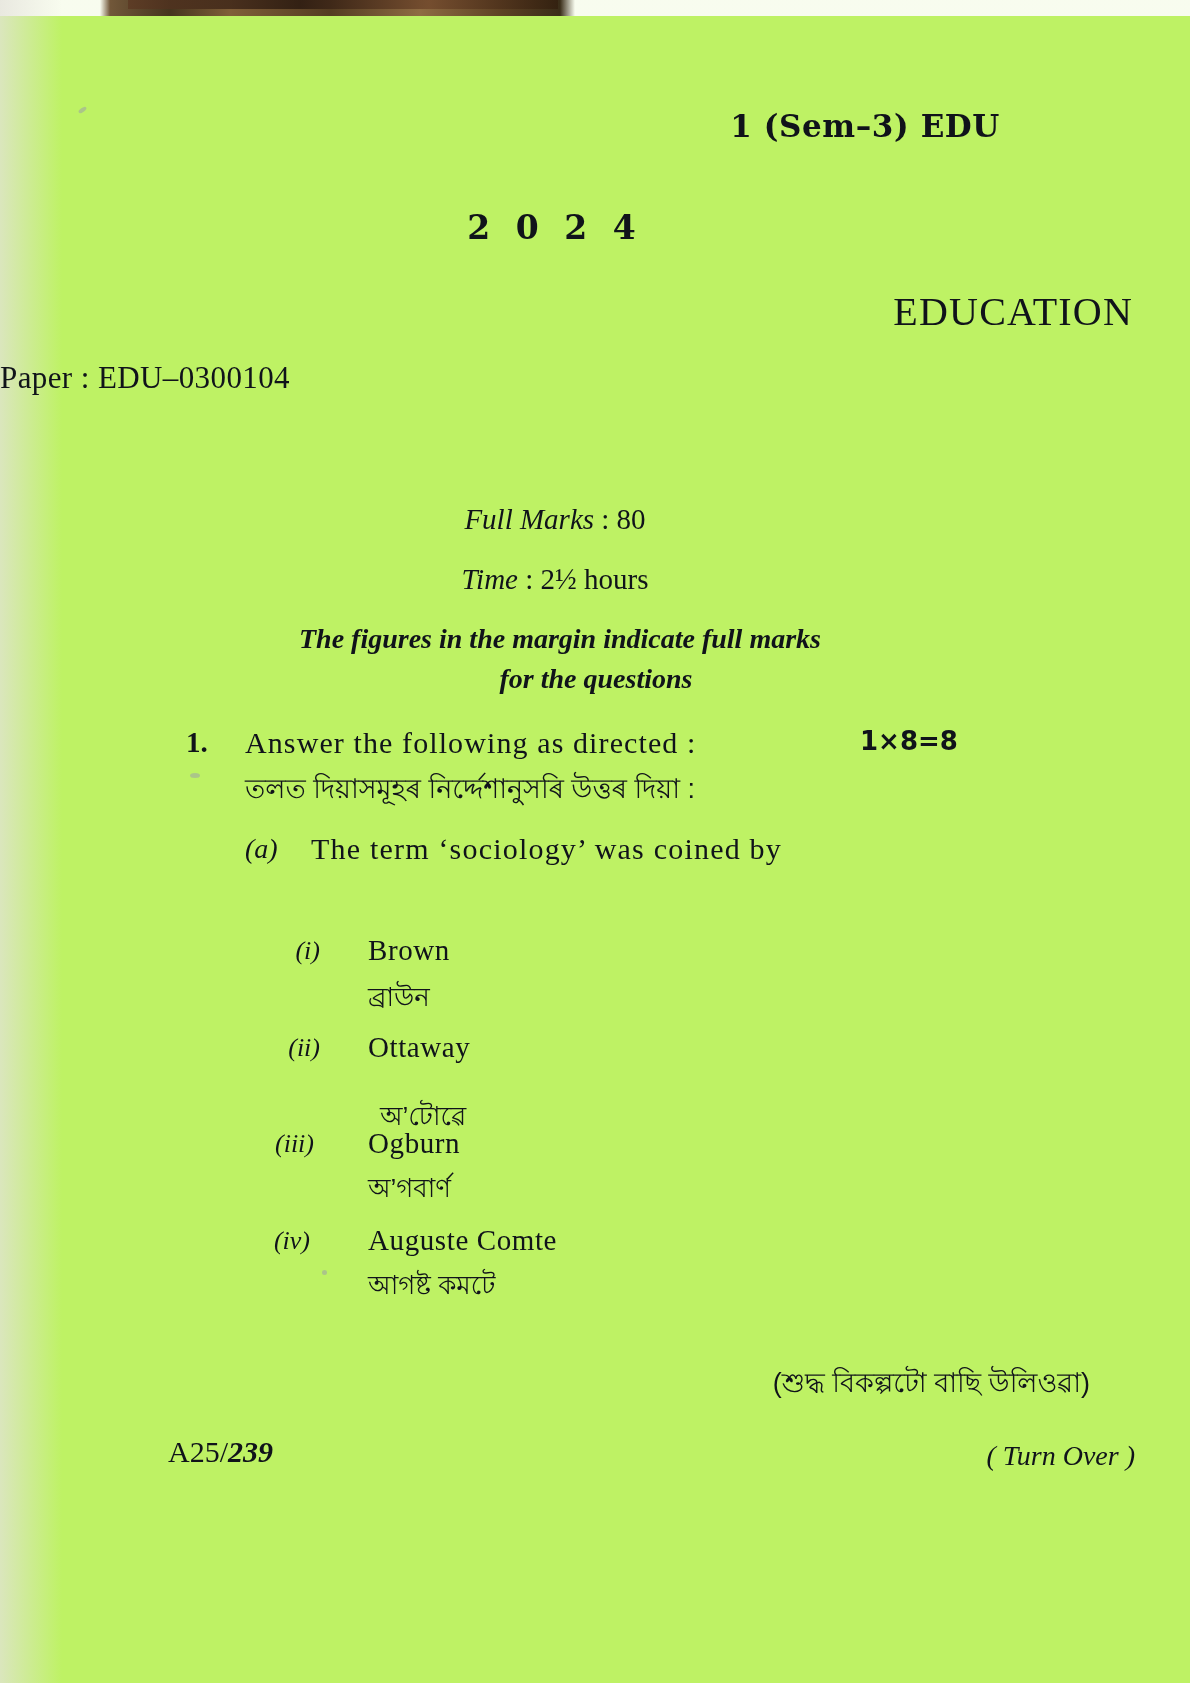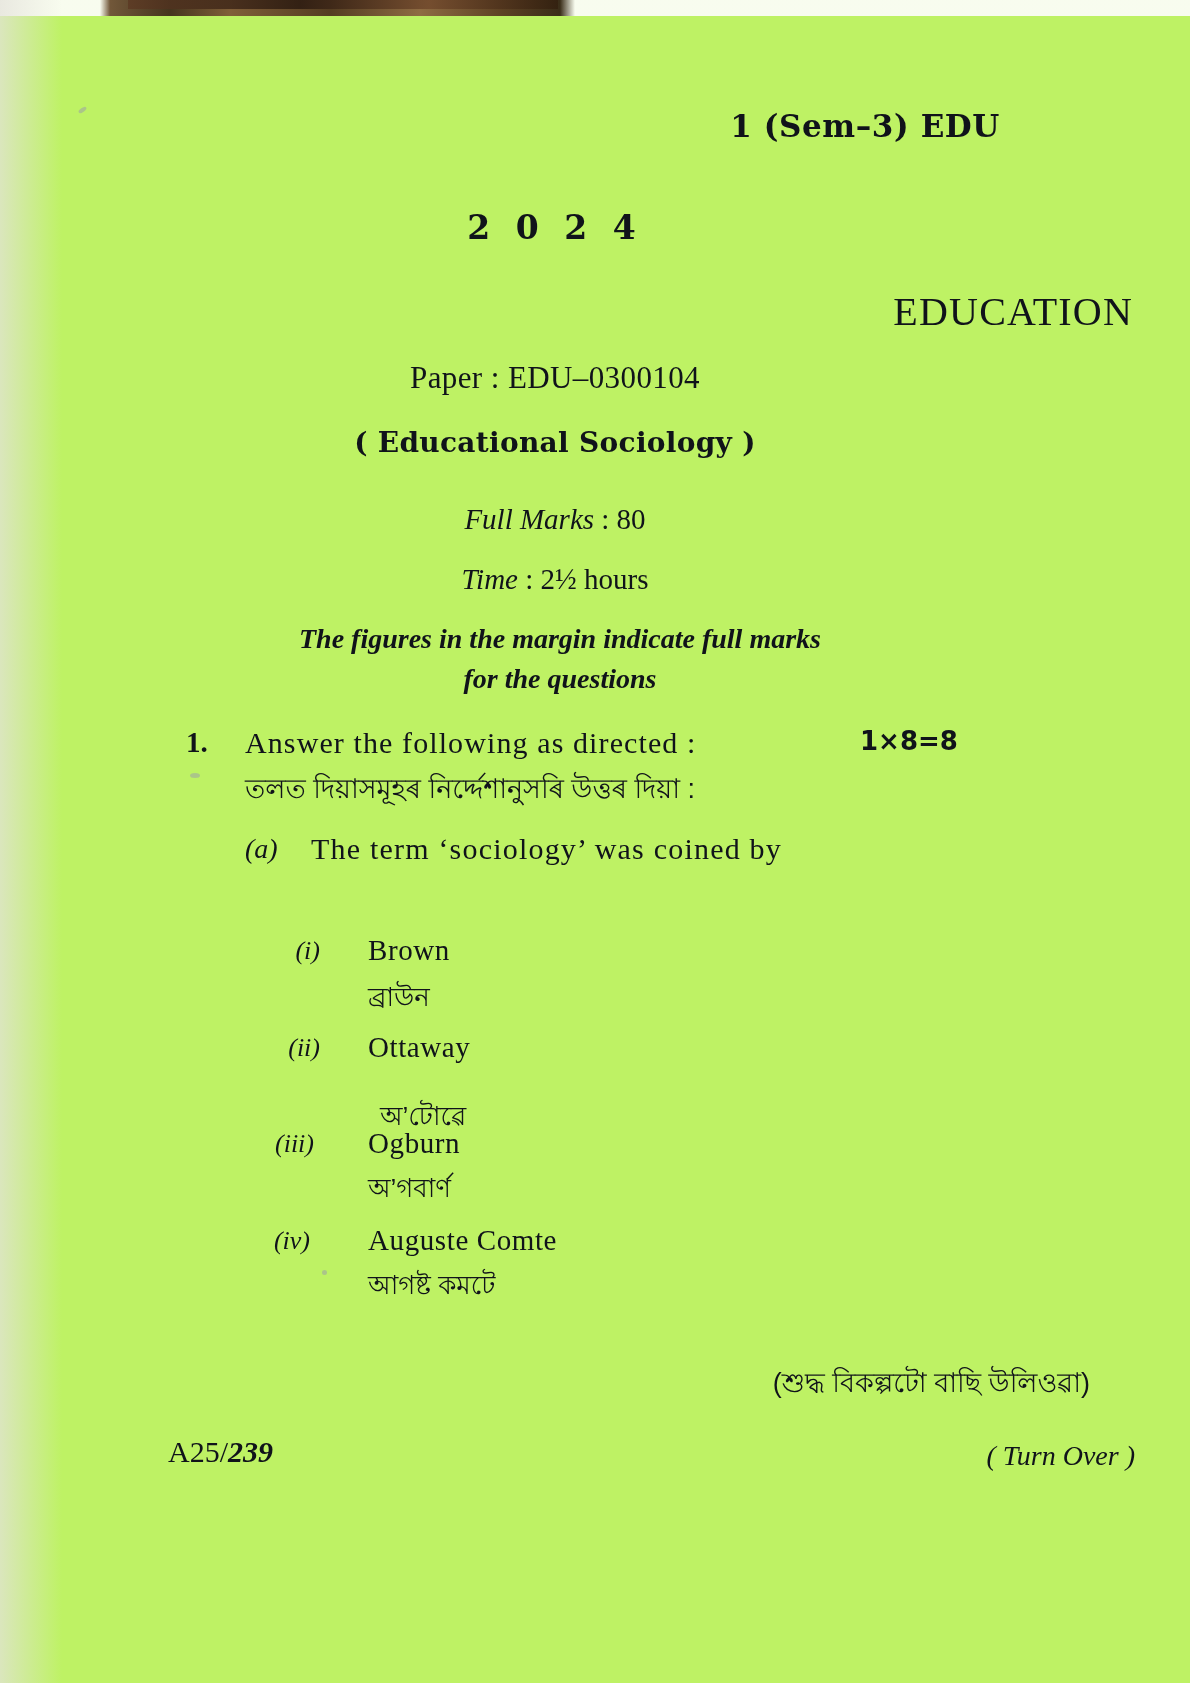--- a/index.html
+++ b/index.html
@@ -84,21 +84,20 @@
     left: 0; width: 1110px;
     text-align: right;
     font-size: 40px;
     letter-spacing: 1.2px;
     margin-left: 23px;
   }
 
   .paper {
     top: 360px;
     left: 0; width: 1110px;
-    text-align: center;
     font-size: 31px;
     letter-spacing: .4px;
   }
 
   .paper-title {
     top: 426px;
     left: 0; width: 1110px;
     text-align: center;
     font-family: "DejaVu Serif", "Liberation Serif", serif;
     font-weight: 700;
@@ -128,20 +127,21 @@
     font-weight: 600;
     font-size: 28px;
   }
   .note2 {
     top: 663px;
     left: 0; width: 1120px;
     text-align: center;
     font-style: italic;
     font-weight: 600;
     font-size: 28px;
+    padding-left: 36px;
   }
 
   
   .q-num {
     top: 726px;
     left: 186px;
     font-weight: 700;
     font-size: 29px;
   }
   .q-text {
@@ -256,21 +256,20 @@
   <div class="speck" style="top:1270px;left:322px;width:5px;height:5px;"></div>
 
   <div class="line code-line">1 (Sem–3) EDU</div>
 
   <div class="line year">2 0 2 4</div>
 
   <div class="line subject">EDUCATION</div>
 
   <div class="line paper">Paper : EDU–0300104</div>
 
-  <div class="line paper-title">( Educational Sociology )</div>
 
   <div class="line full-marks">
     <span class="ital">Full Marks</span>
     <span>: 80</span>
   </div>
 
   <div class="line time">
     <span class="ital">Time</span>
     <span>: 2½ hours</span>
   </div>

